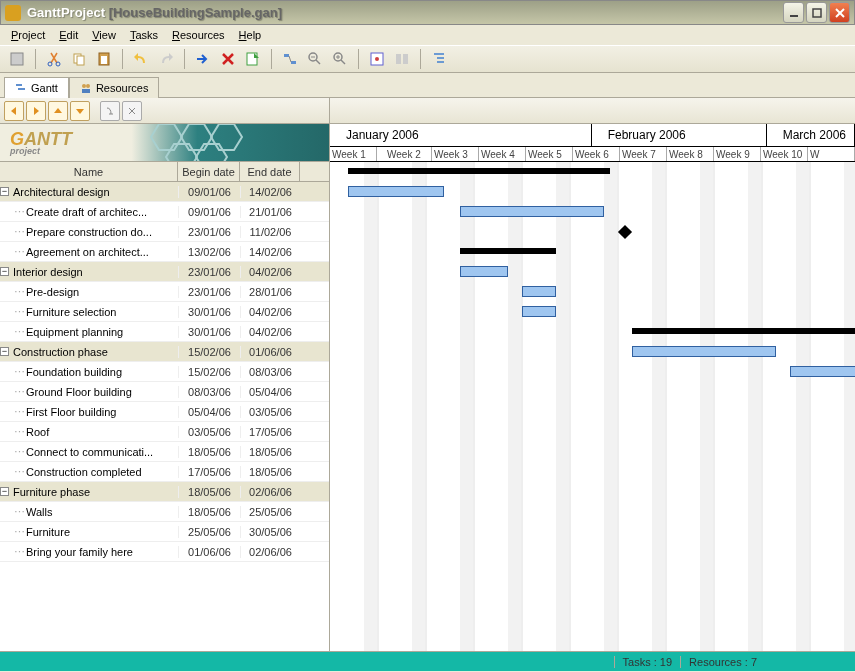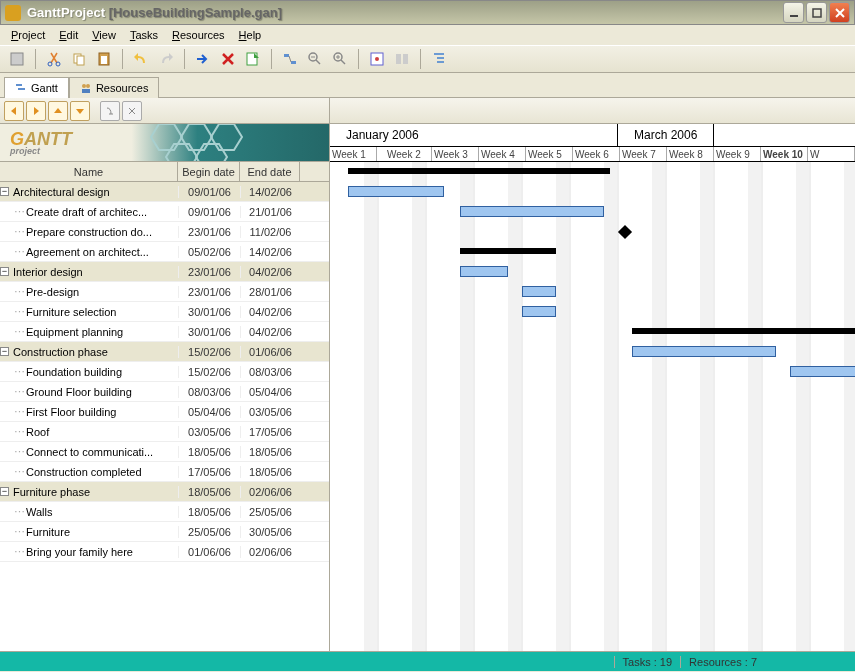--- a/index.html
+++ b/index.html
@@ -325,21 +325,21 @@
           </div>
           <div class="tc-begin">23/01/06</div>
           <div class="tc-end">11/02/06</div>
         </div>
         <div class="taskrow">
           <div class="tc-tree">
             <span class="tree-indent" style="width:14px"></span>
             <span class="tree-line">⋯</span>
             <span>Agreement on architect...</span>
           </div>
-          <div class="tc-begin">05/02/06</div>
+          <div class="tc-begin">13/02/06</div>
           <div class="tc-end">14/02/06</div>
         </div>
         <div class="taskrow group">
           <div class="tc-tree">
             <span class="tree-toggle">−</span>
             <span>Interior design</span>
           </div>
           <div class="tc-begin">23/01/06</div>
           <div class="tc-end">04/02/06</div>
         </div>
@@ -470,33 +470,34 @@
       </div>
   </div>
 
   <div class="rightpane">
     <div class="rightheader">
       <div class="rh-spacer">
         <div class="navbtn" style="visibility:hidden"></div>
       </div>
       <div class="rh-months" id="rh-months">
           <div class="rh-month" style="width: 288px;">January 2006</div>
+          <div class="rh-month" style="width: 192px;">February 2006</div>
           <div class="rh-month" style="width: 96px;">March 2006</div>
         </div>
       <div class="rh-weeks" id="rh-weeks">
           <div class="rh-week" style="width: 48px;">Week 1</div>
           <div class="rh-week" style="width: 48px; margin-left: 8px;">Week 2</div>
           <div class="rh-week" style="width: 48px;">Week 3</div>
           <div class="rh-week" style="width: 48px;">Week 4</div>
           <div class="rh-week" style="width: 48px;">Week 5</div>
           <div class="rh-week" style="width: 48px;">Week 6</div>
           <div class="rh-week" style="width: 48px;">Week 7</div>
           <div class="rh-week" style="width: 48px;">Week 8</div>
           <div class="rh-week" style="width: 48px;">Week 9</div>
-          <div class="rh-week" style="width: 48px; font-weight: bold;">Week 10</div>
+          <div class="rh-week" style="width: 48px;">Week 10</div>
           <div class="rh-week" style="width: 48px;">W</div>
         </div>
     </div>
     <div class="ganttarea" id="ganttarea">
         <div class="gridcol weekend" style="left: 34px; width: 14px;"></div>
         <div class="gridcol" style="left: 48px; width: 0px;"></div>
         <div class="gridcol weekend" style="left: 82px; width: 14px;"></div>
         <div class="gridcol" style="left: 96px; width: 0px;"></div>
         <div class="gridcol weekend" style="left: 130px; width: 14px;"></div>
         <div class="gridcol" style="left: 144px; width: 0px;"></div>

